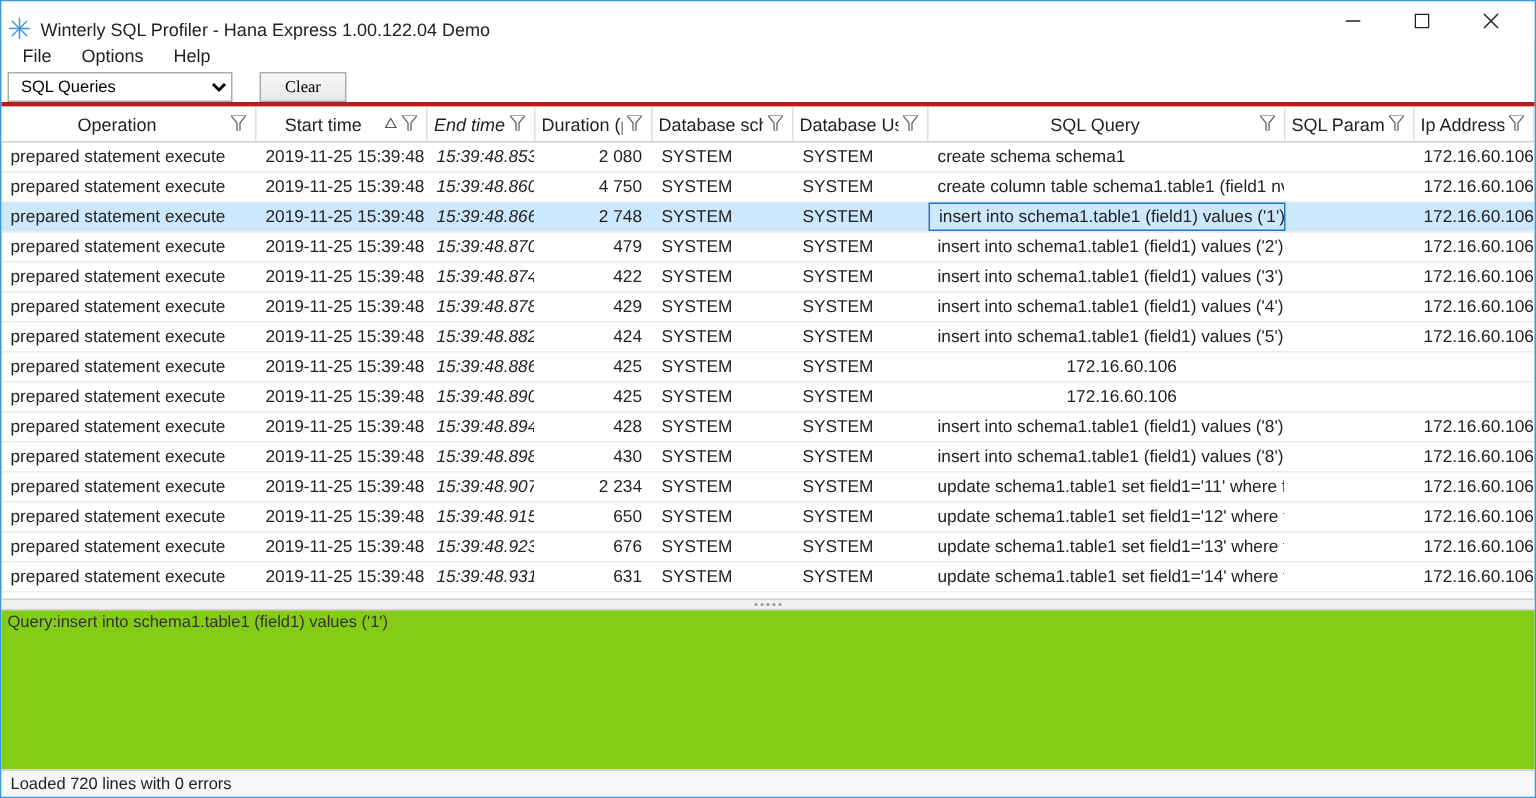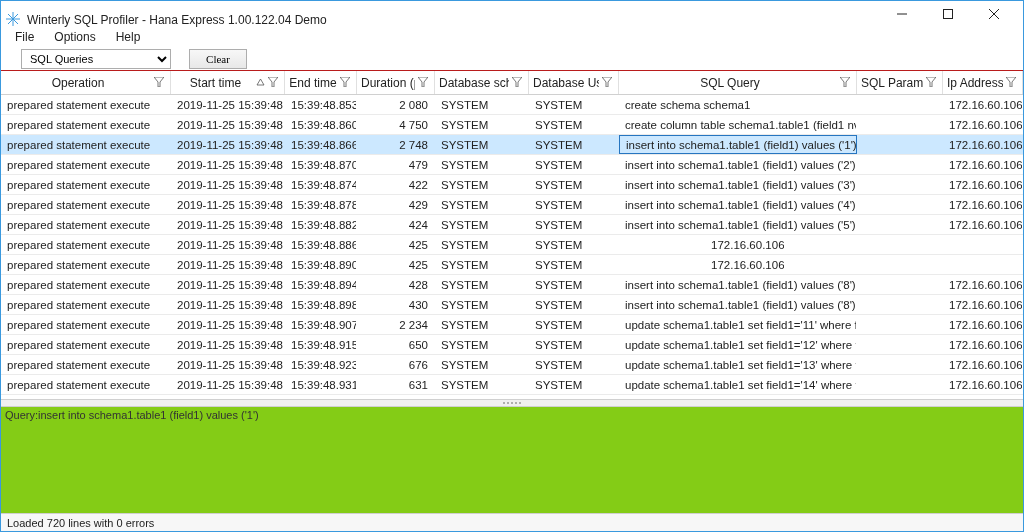--- a/index.html
+++ b/index.html
@@ -10,40 +10,40 @@
   .titlebar .icon { width:16px; height:16px; display:flex; align-items:center; justify-content:center; margin-right:6px; }
   .titlebar .title { flex:0 0 auto; font-size:12px; }
   .titlebar .spacer { flex:1; }
   .winbtns { display:flex; height:100%; }
   .winbtn { width:46px; display:flex; align-items:center; justify-content:center; height:100%; }
   .winbtn svg { display:block; }
   
   .menubar { display:flex; align-items:center; gap:4px; height:20px; padding:0 6px; font-size:12px; }
   .menubar .menuitem { padding:2px 8px; }
   
-  .toolbar { display:flex; align-items:center; height:24px; padding:2px 20px; border-bottom:1px solid #b91c1c; }
+  .toolbar { display:flex; align-items:center; height:24px; padding:2px 4px; border-bottom:3px solid #b91c1c; }
   .toolbar select { width:150px; height:20px; font-size:11px; background:#fff; border:1px solid #adadad; padding-left:4px; }
   .toolbar .btn { height:20px; width:58px; margin-left:18px; font:11px "Segoe UI"; background:linear-gradient(#f7f7f7,#e8e8e8); border:1px solid #adadad; display:flex;align-items:center;justify-content:center; }
   
   .grid { flex:1; display:flex; flex-direction:column; overflow:hidden; }
   .ghead { display:flex; height:24px; border-bottom:1px solid #d0d0d0; background:#fff; font-size:12px; }
   .ghead .col { display:flex; align-items:center; justify-content:center; border-right:1px solid #e0e0e0; position:relative; padding:0 4px; }
   .ghead .col .label { flex:1; text-align:center; white-space:nowrap; overflow:hidden; }
   .ghead .funnel { width:12px; height:12px; flex:0 0 auto; margin-left:3px; }
   .ghead .sort { width:9px; height:9px; }
   .gbody { flex:1; overflow:auto; }
   .row { display:flex; height:20px; border-bottom:1px solid #ebebeb; align-items:center; font-size:11.5px; }
   .row .cell { padding:0 6px; white-space:nowrap; overflow:hidden; text-overflow:clip; border-right:1px solid transparent; height:100%; display:flex; align-items:center; }
   .row .cell.right { justify-content:flex-end; }
   .row.selected { background:#cce8ff; }
   .row.selected .cell.outline { border:1px solid #2675c0; background:#cce8ff; height:19px; }
   
   .c-op  { width:170px; }
   .c-st  { width:114px; }
-  .c-et  { width:72px;  }
+  .c-et  { width:72px;font-style:italic;  }
   .c-du  { width:78px;  }
   .c-sch { width:94px;  }
   .c-usr { width:90px;  }
   .c-sql { width:238px; }
   .c-par { width:86px;  }
   .c-ip  { width:80px;  }
   
   .splitter { height:8px; background:#f0f0f0; border-top:1px solid #d0d0d0; border-bottom:1px solid #d0d0d0; display:flex; align-items:center; justify-content:center; gap:2px; cursor:row-resize; }
   .splitter .dot { width:2px; height:2px; background:#999; border-radius:50%; }
   

